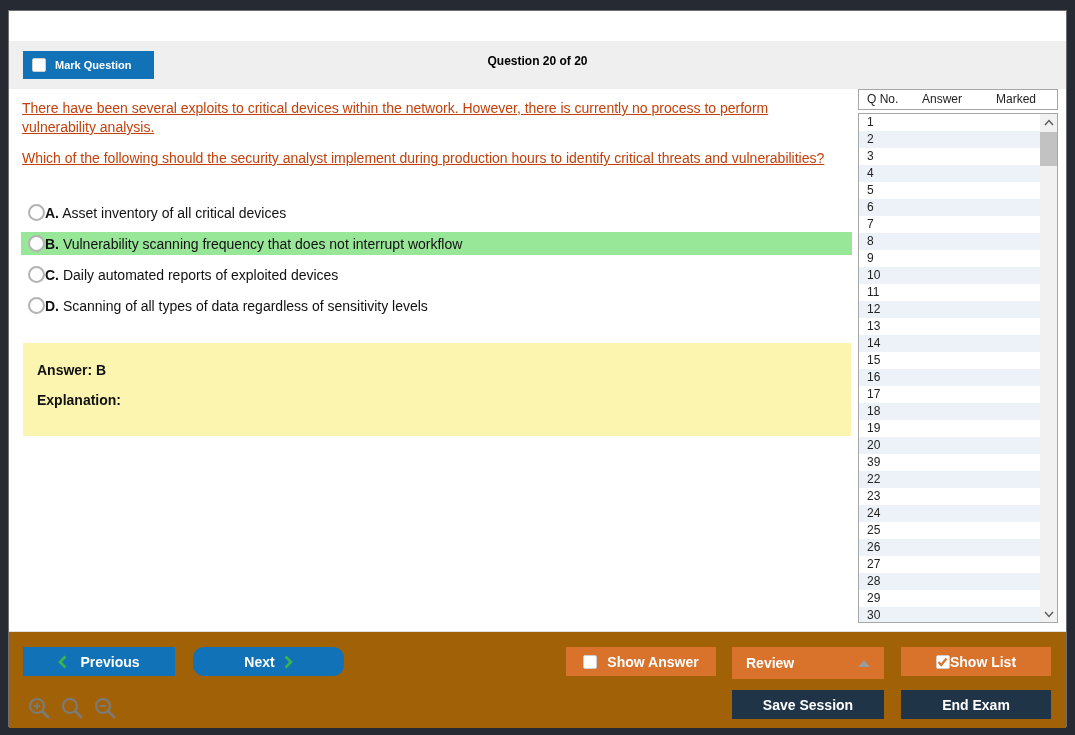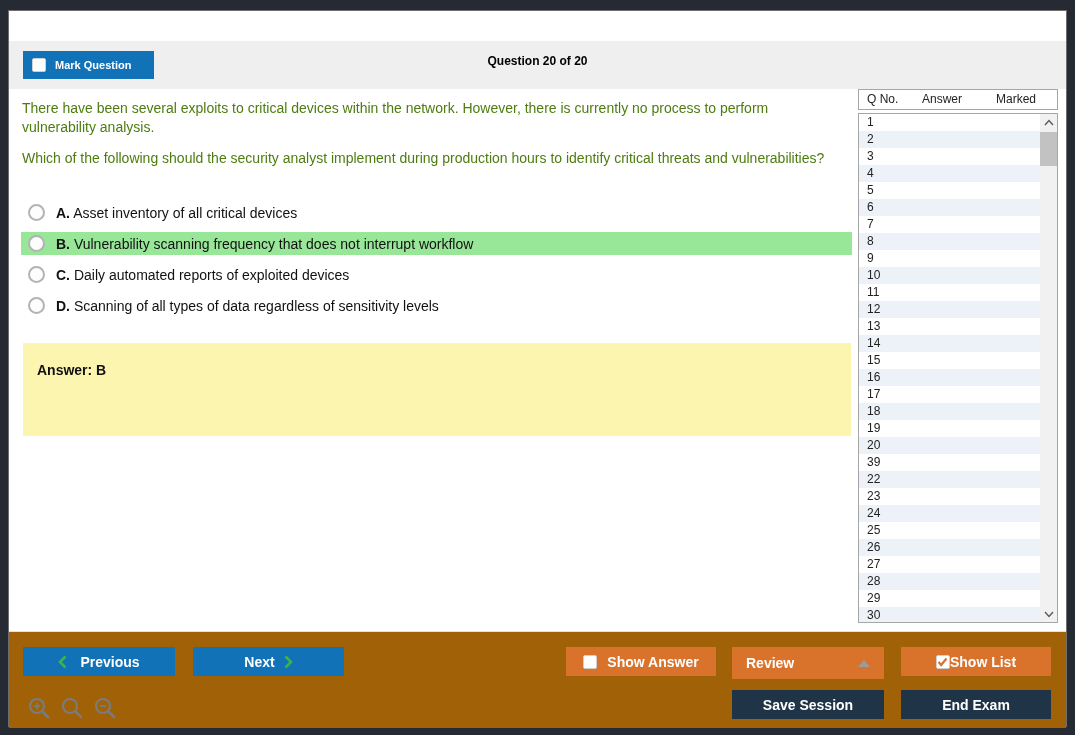--- a/index.html
+++ b/index.html
@@ -24,24 +24,24 @@
   .win-btn.close { font-size:15px; }
   
   .headerbar { position:absolute; left:0; top:30px; width:100%; height:48px; background:#efefef; }
   .btn-mark { position:absolute; left:14px; top:10px; width:131px; height:28px; background:var(--blue); border:none;
     display:flex; align-items:center; padding-left:9px; gap:9px; cursor:pointer; }
   .checkbox { width:14px; height:14px; background:#ffffff; border:1px solid #cfcfcf; border-radius:2px; display:flex; align-items:center; justify-content:center; flex:0 0 auto; }
   .btn-mark .lbl { color:#fff; font-size:11px; font-weight:bold; }
   .q-counter { position:absolute; left:0; top:13px; width:100%; text-align:center; font-size:12px; font-weight:bold; color:#000; pointer-events:none; }
   
   .main { position:absolute; left:0; top:78px; width:100%; height:542px; background:#ffffff; }
-  .question-text { position:absolute; left:13px; top:10px; width:805px; font-size:14px; line-height:19px; color:#4d7c0f; }
+  .question-text { position:absolute; left:13px; top:10px; width:805px; font-size:14px; line-height:19px; color:#c2410c;text-decoration:underline; }
   .question-text p { margin:0 0 12px 0; }
   .options { position:absolute; left:12px; top:112px; width:831px; }
-  .option { display:flex; align-items:center; height:23px; margin-bottom:8px; padding-left:7px; gap:11px; cursor:pointer; }
+  .option { display:flex; align-items:center; height:23px; margin-bottom:8px; padding-left:7px; gap:0; cursor:pointer; }
   .option.highlighted { background:var(--green); }
   .radio { width:17px; height:17px; border-radius:50%; background:#fdfdfd; border:2px solid #b3b3b3; flex:0 0 auto; }
   .opt-line { font-size:14px; color:#111; }
   .opt-letter { font-weight:bold; }
   .answer-box { position:absolute; left:14px; top:254px; width:828px; height:93px; background:var(--yellow); padding:19px 14px; }
   .answer-box .ans { font-size:14px; font-weight:bold; color:#111; }
   .answer-box .exp { font-size:14px; font-weight:bold; color:#111; margin-top:14px; }
   
   .sidebar { position:absolute; left:849px; top:0; width:200px; height:542px; }
   .list-header { position:absolute; left:0; top:0; width:200px; height:21px; background:#ffffff; border:1px solid #a6a6a6; }
@@ -59,21 +59,21 @@
   .sb-arrow { position:absolute; left:0; width:17px; height:16px; display:flex; align-items:center; justify-content:center; cursor:pointer; }
   .sb-up { top:0; } .sb-down { bottom:0; }
   .sb-thumb { position:absolute; left:0; top:18px; width:17px; height:34px; background:#c2c2c2; cursor:pointer; }
   
   .footer { position:absolute; left:0; top:620px; width:100%; height:97px; background:#a16207; border-top:1px solid #e2e2e2; }
   .fbtn { position:absolute; height:29px; border:none; display:flex; align-items:center; justify-content:center; color:#fff; font-size:14px; font-weight:bold; cursor:pointer; font-family:"Liberation Sans", sans-serif; }
   .blue { background:var(--blue); }
   .orange { background:var(--orange); }
   .navy { background:var(--navy); }
   .btn-prev { left:14px; top:15px; width:152px; gap:13px; }
-  .btn-next { left:184px; top:15px; width:151px; gap:9px; }
+  .btn-next { left:184px; top:15px; width:151px; gap:9px;border-radius:11px; }
   .btn-showanswer { left:557px; top:15px; width:150px; gap:10px; }
   .btn-review { left:723px; top:15px; width:152px; justify-content:space-between; padding:16px 14px; }
   .btn-showlist { left:892px; top:15px; width:150px; gap:0; }
   .btn-save { left:723px; top:58px; width:152px; }
   .btn-end { left:892px; top:58px; width:150px; }
   .tri-up { width:0; height:0; border-left:6px solid transparent; border-right:6px solid transparent; border-bottom:7px solid #9b9b9b; }
   .zoom-tools { position:absolute; left:18px; top:64px; display:flex; gap:9px; }
   .zoom-tools svg { cursor:pointer; }
 </style>
 </head>
@@ -111,20 +111,21 @@
         <span class="opt-line"><b class="opt-letter">C.</b> <span>Daily automated reports of exploited devices</span></span>
       </div>
       <div class="option">
         <span class="radio"></span>
         <span class="opt-line"><b class="opt-letter">D.</b> <span>Scanning of all types of data regardless of sensitivity levels</span></span>
       </div>
     </div>
 
     <div class="answer-box">
       <div class="ans">Answer: B</div>
+      <div class="exp">Explanation:</div>
     </div>
 
     <div class="sidebar">
       <div class="list-header">
         <span class="col-qno">Q No.</span>
         <span class="col-answer">Answer</span>
         <span class="col-marked">Marked</span>
       </div>
       <div class="list-box">
         <div class="rows">

